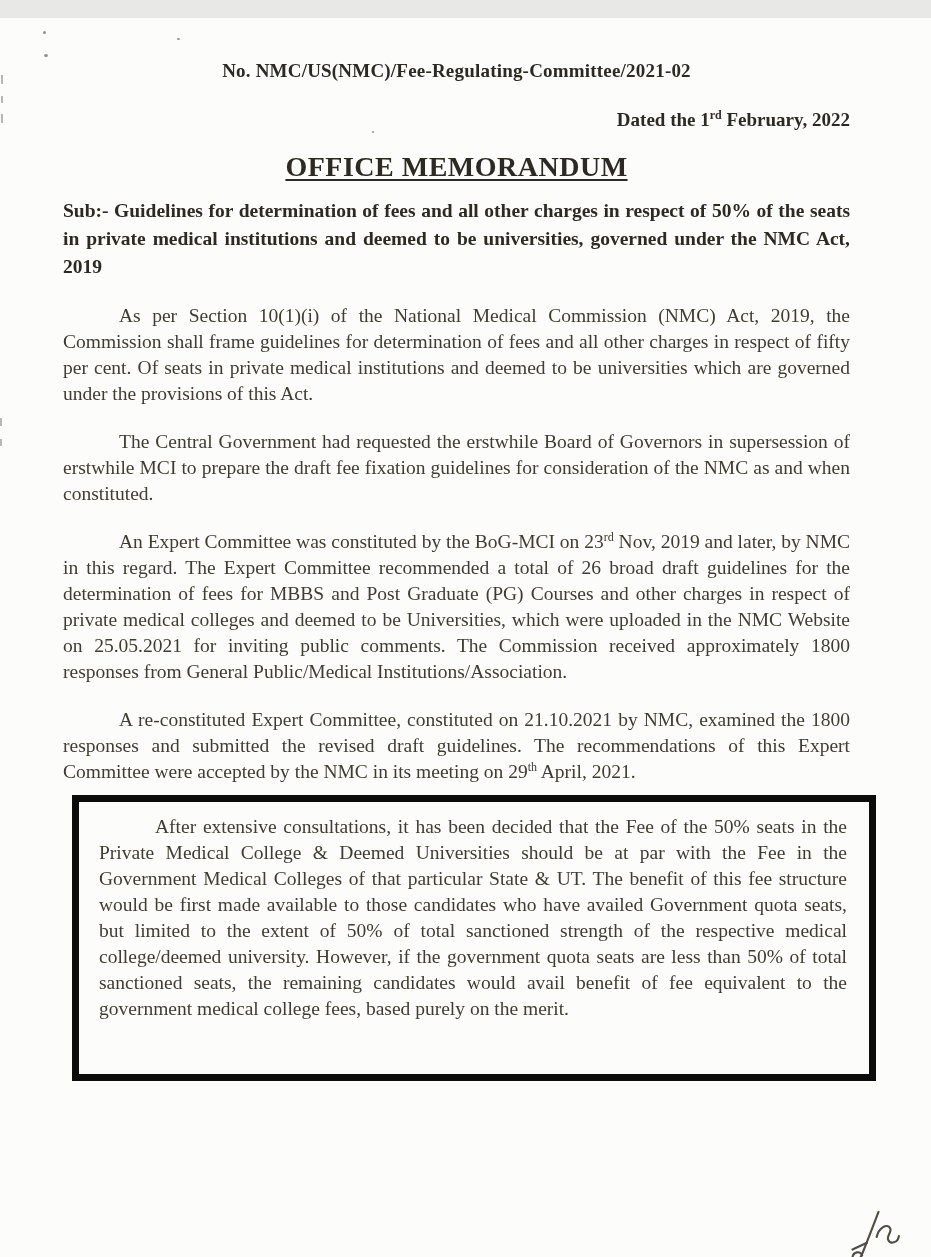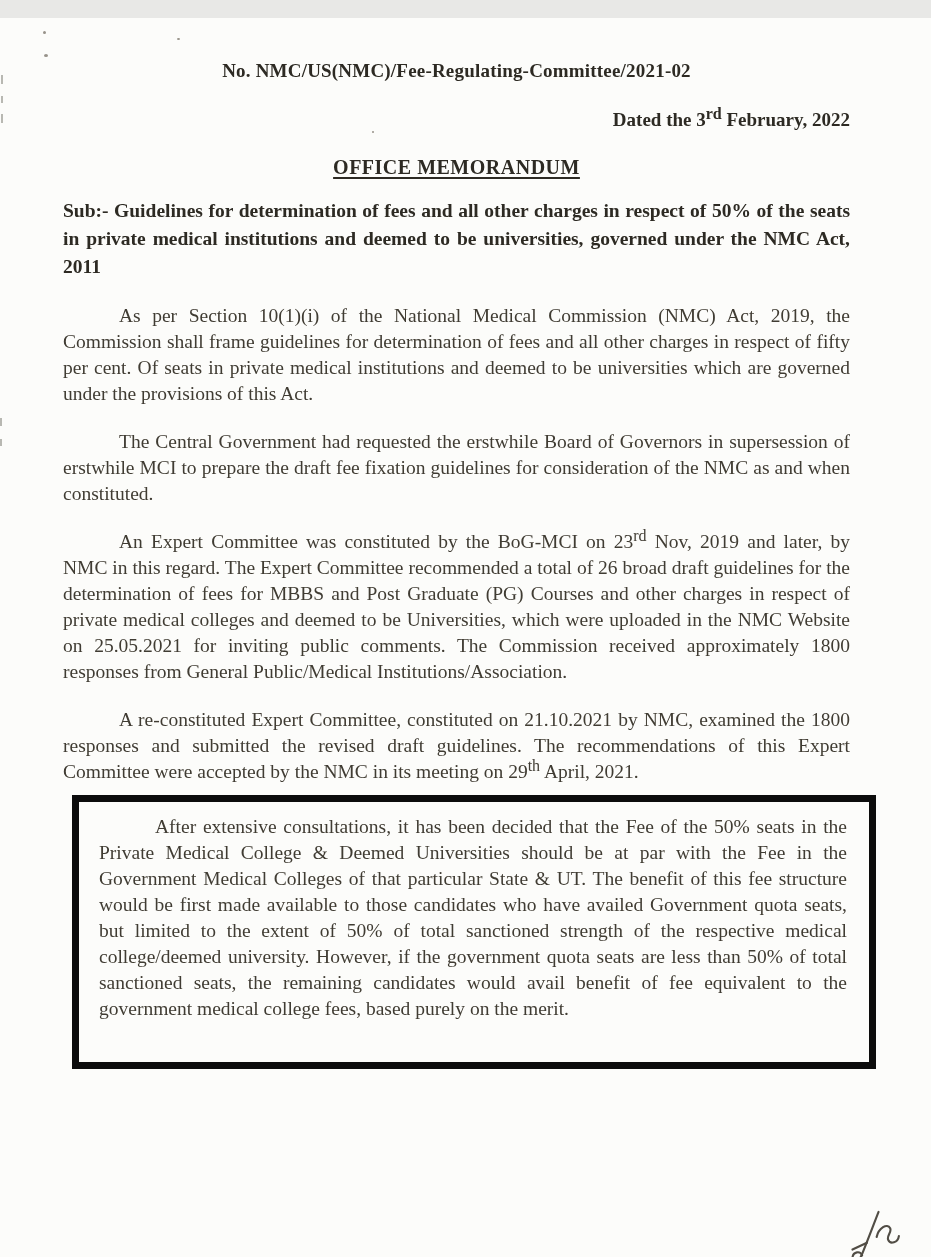--- a/index.html
+++ b/index.html
@@ -31,21 +31,21 @@
     font-weight: bold;
     font-size: 19px;
     line-height: 27px;
     color: var(--ink-bold, #2d2a23);
   }
 
   .doc-title {
     margin-top: 22px;
     text-align: center;
     font-weight: bold;
-    font-size: 20px;
+    font-size: 28px;
     line-height: 24px;
     letter-spacing: 0.5px;
     text-decoration: underline;
     text-underline-offset: 3px;
     color: var(--ink-bold, #2d2a23);
   }
 
   .subject-line {
     margin: 18px 0 0;
     font-weight: bold;
@@ -57,31 +57,31 @@
 
   .body-para {
     margin: 22px 0 0;
     font-size: 19.5px;
     line-height: 26px;
     text-align: justify;
     text-indent: 56px;
     color: var(--ink-body, #403c33);
   }
   .body-para sup, .address-block sup {
-    font-size: 16px;
+    font-size: 12px;
     line-height: 0;
     vertical-align: super;
   }
 
   .highlight-box {
     box-sizing: border-box;
     margin: 10px 0 0 9px;
     width: 804px;
     border: 7px solid var(--box-border, #0c0c0c);
-    padding: 12px 22px 40px 20px;
+    padding: 12px 22px 52px 20px;
     background: transparent;
   }
   .highlight-box .body-para { margin: 0; }
 
   .signature {
     position: absolute;
     left: 832px;
     top: 1190px;
     width: 68px;
     height: 58px;
@@ -105,26 +105,26 @@
   <span class="artifact" style="left:1px; top:96px; width:2px; height:9px;"></span>
   <span class="artifact" style="left:0px; top:400px; width:2px; height:8px;"></span>
   <span class="artifact" style="left:0px; top:421px; width:2px; height:7px;"></span>
 
   <div class="content">
 
     <div class="ref-line">No. NMC/US(NMC)/Fee-Regulating-Committee/2021-02</div>
 
 
     <div class="address-block">
-      <div><span>Dated the 3</span><sup>rd</sup><span> February, 2022</span></div>
+      <div><span>Dated the 1</span><sup>rd</sup><span> February, 2022</span></div>
     </div>
 
     <div class="doc-title">OFFICE MEMORANDUM</div>
 
-    <p class="subject-line">Sub:- Guidelines for determination of fees and all other charges in respect of 50% of the seats in private medical institutions and deemed to be universities, governed under the NMC Act, 2011</p>
+    <p class="subject-line">Sub:- Guidelines for determination of fees and all other charges in respect of 50% of the seats in private medical institutions and deemed to be universities, governed under the NMC Act, 2019</p>
 
     <p class="body-para"><span>As per Section 10(1)(i) of the National Medical Commission (NMC) Act, 2019, the Commission shall frame guidelines for determination of fees and all other charges in respect of fifty per cent. Of seats in private medical institutions and deemed to be universities which are governed under the provisions of this Act.</span></p>
     <p class="body-para"><span>The Central Government had requested the erstwhile Board of Governors in supersession of erstwhile MCI to prepare the draft fee fixation guidelines for consideration of the NMC as and when constituted.</span></p>
     <p class="body-para"><span>An Expert Committee was constituted by the BoG-MCI on 23</span><sup>rd</sup><span> Nov, 2019 and later, by NMC in this regard. The Expert Committee recommended a total of 26 broad draft guidelines for the determination of fees for MBBS and Post Graduate (PG) Courses and other charges in respect of private medical colleges and deemed to be Universities, which were uploaded in the NMC Website on 25.05.2021 for inviting public comments. The Commission received approximately 1800 responses from General Public/Medical Institutions/Association.</span></p>
     <p class="body-para"><span>A re-constituted Expert Committee, constituted on 21.10.2021 by NMC, examined the 1800 responses and submitted the revised draft guidelines. The recommendations of this Expert Committee were accepted by the NMC in its meeting on 29</span><sup>th</sup><span> April, 2021.</span></p>
 
     <div class="highlight-box">
       <p class="body-para">After extensive consultations, it has been decided that the Fee of the 50% seats in the Private Medical College &amp; Deemed Universities should be at par with the Fee in the Government Medical Colleges of that particular State &amp; UT. The benefit of this fee structure would be first made available to those candidates who have availed Government quota seats, but limited to the extent of 50% of total sanctioned strength of the respective medical college/deemed university. However, if the government quota seats are less than 50% of total sanctioned seats, the remaining candidates would avail benefit of fee equivalent to the government medical college fees, based purely on the merit.</p>
     </div>
 

